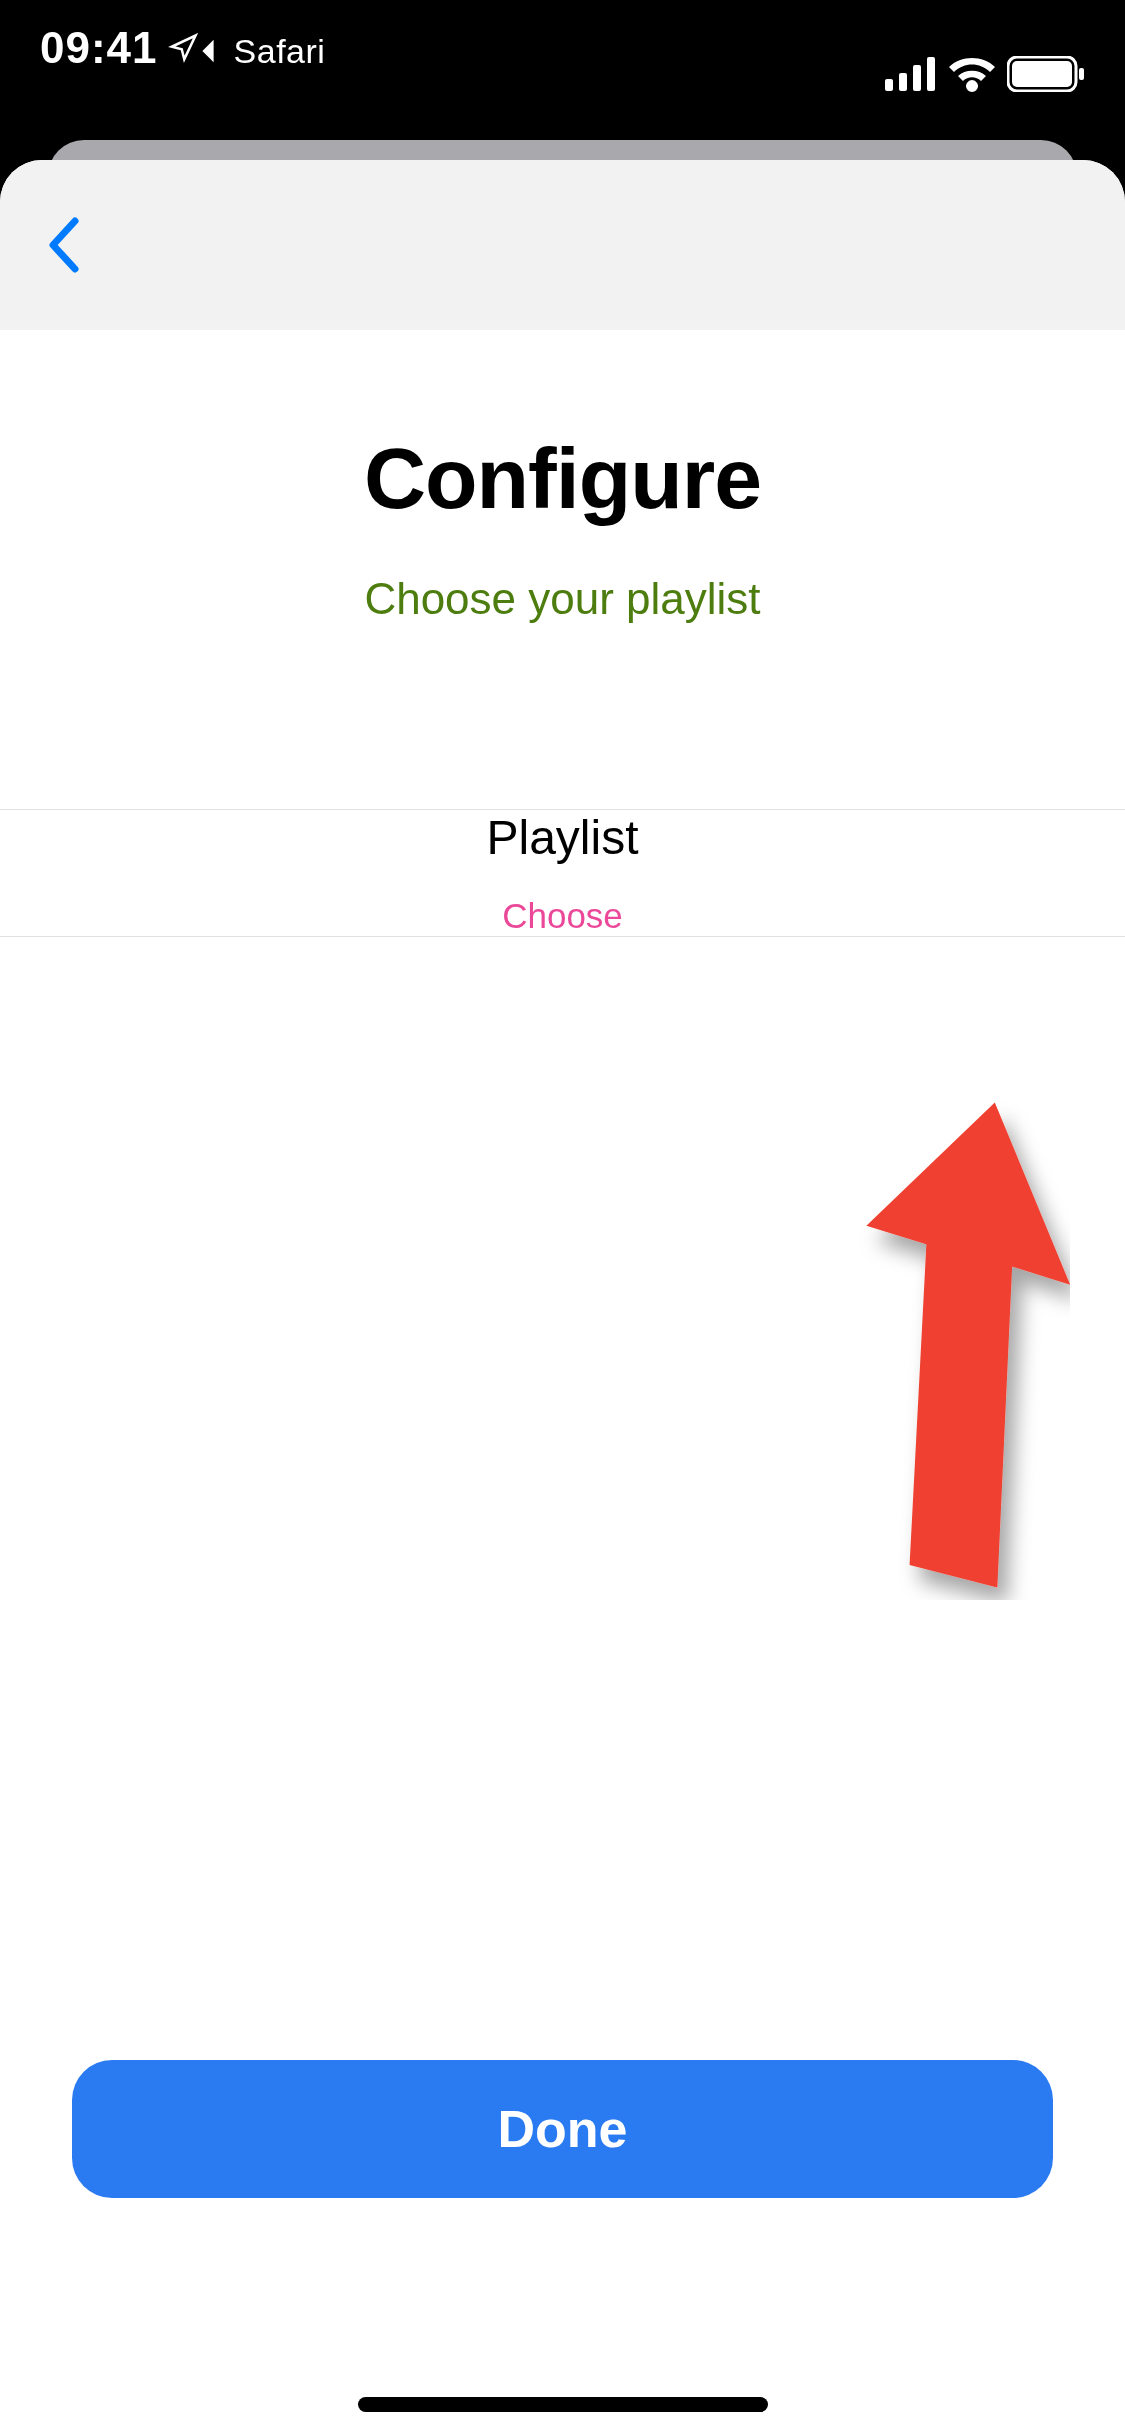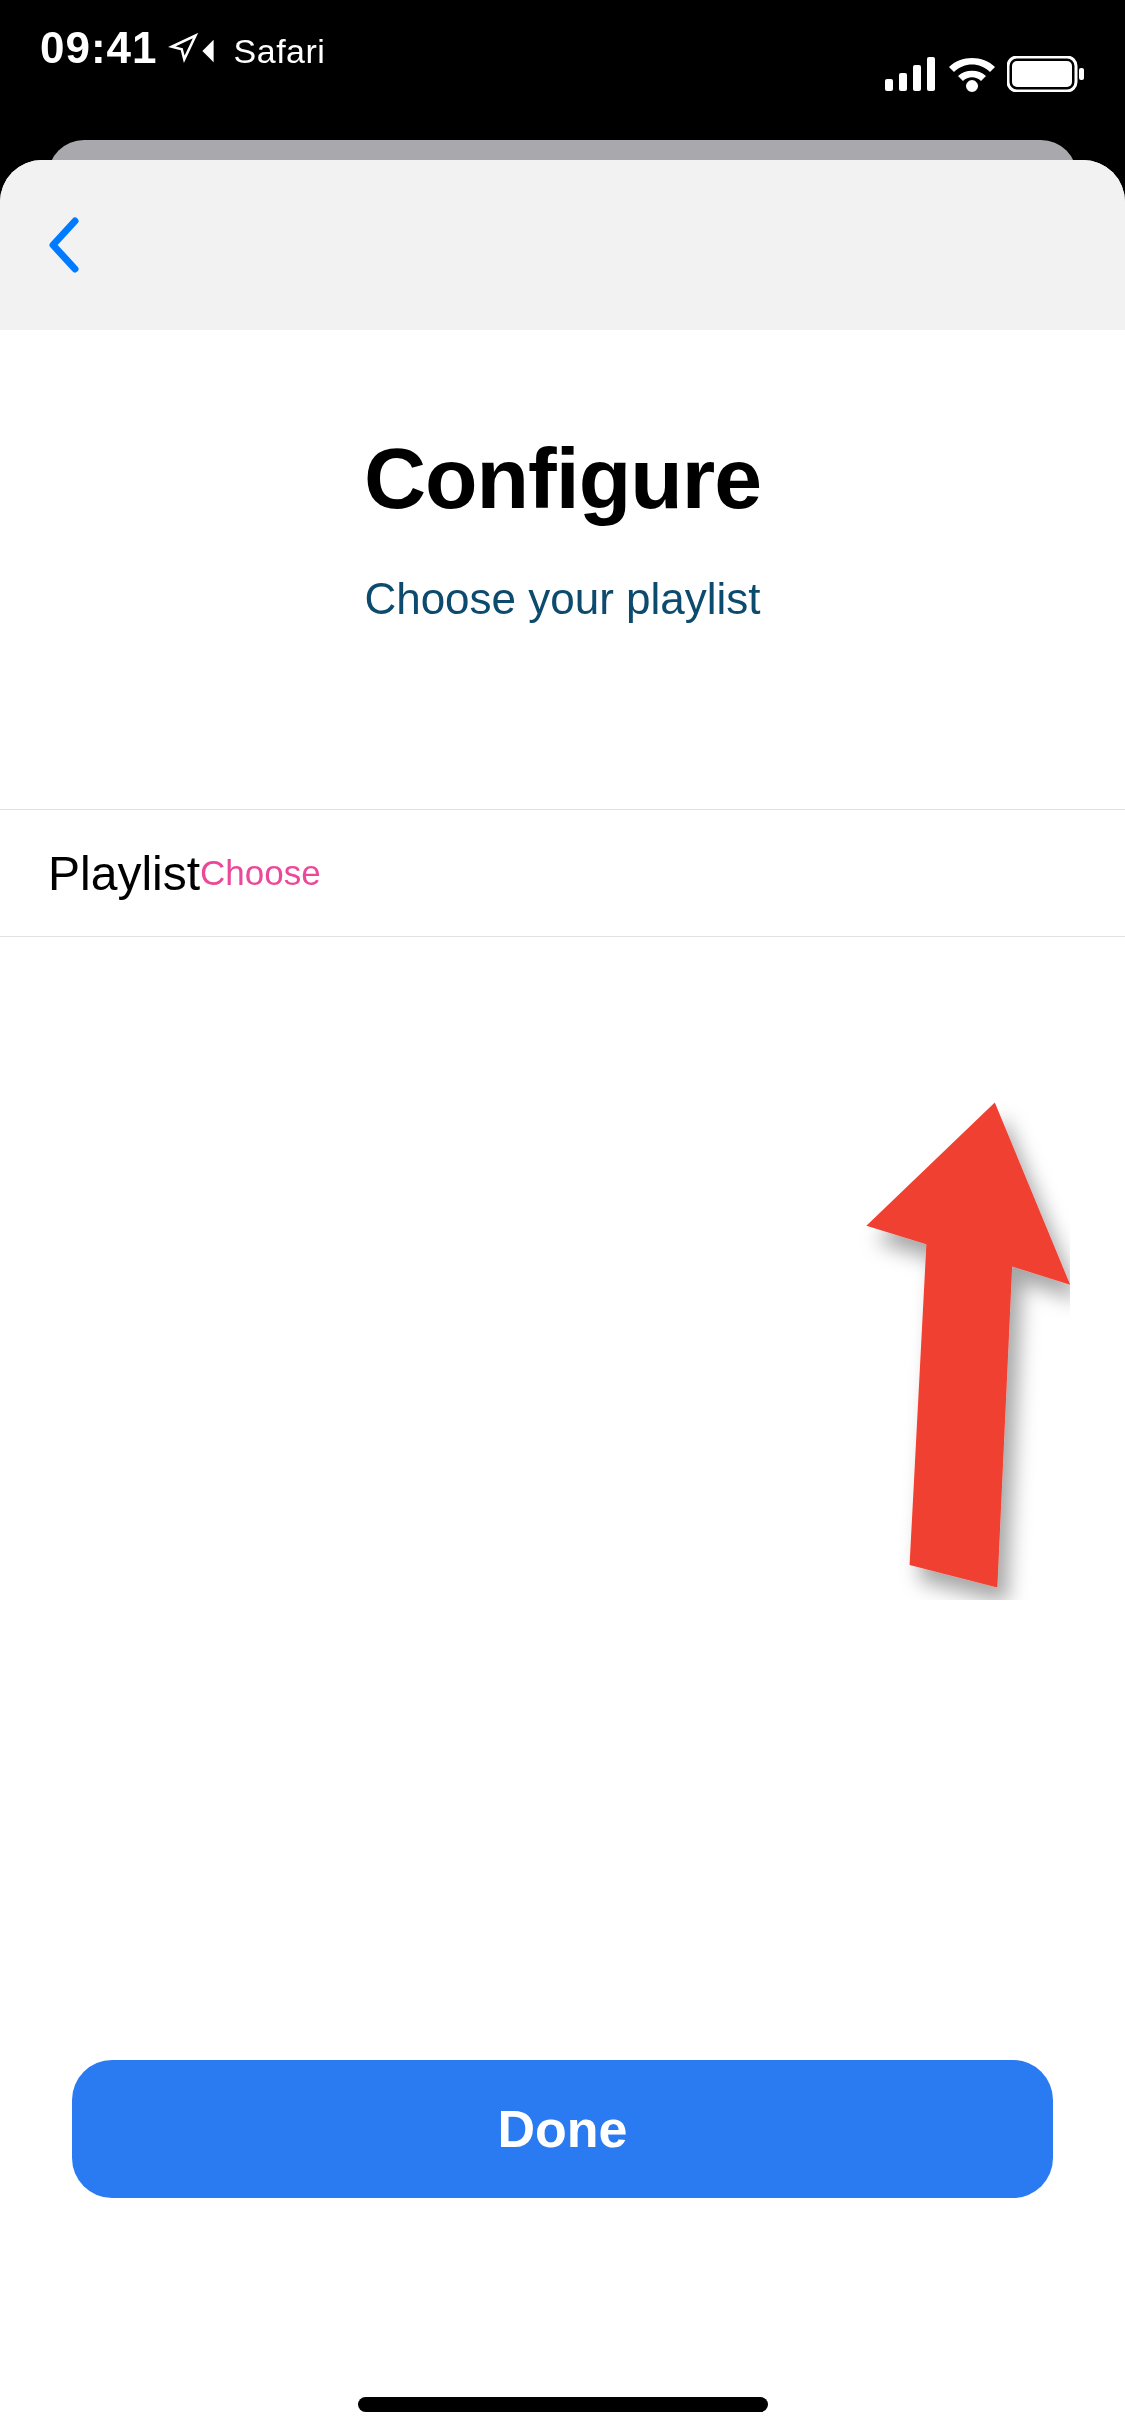--- a/index.html
+++ b/index.html
@@ -100,32 +100,34 @@
     .title {
       font-size: 86px;
       font-weight: 800;
       letter-spacing: -1px;
       line-height: 1.12;
       color: #000;
     }
     .subtitle {
       margin-top: 48px;
       font-size: 44px;
-      color: #0c4a6e;
+      color: #4d7c0f;
     }
     .list {
       margin-top: 185px;
     }
     .list-row {
       display: flex;
       align-items: center;
+      justify-content: space-between;
       padding: 0 48px;
       height: 128px;
       border-top: 1px solid #e1e1e3;
       border-bottom: 1px solid #e1e1e3;
+      flex-direction: column;
     }
     .list-label {
       font-size: 48px;
       font-weight: 400;
       color: #000;
     }
     .list-action {
       font-size: 35px;
       font-weight: 400;
       color: #ec4899;

